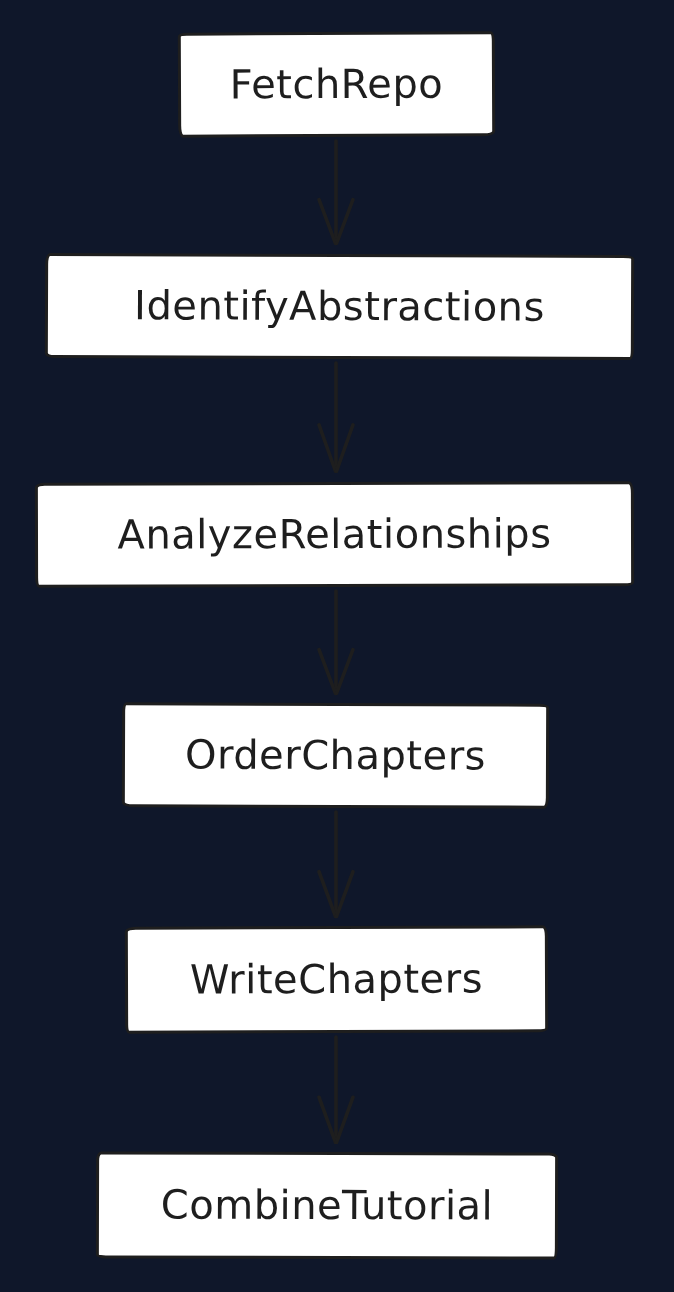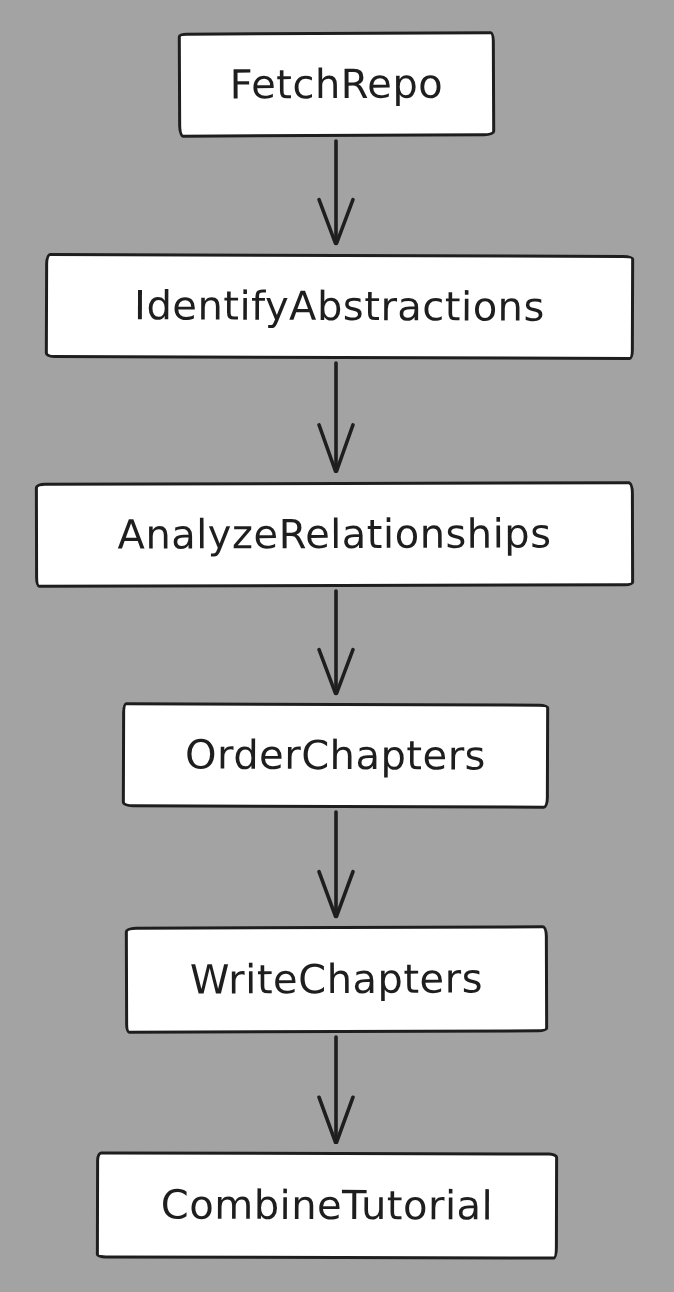--- a/index.html
+++ b/index.html
@@ -4,21 +4,21 @@
 <style>
   html, body { margin: 0; padding: 0; }
   body {
     width: 674px; height: 1292px;
     background: #ffffff;
     font-family: "DejaVu Sans", sans-serif;
   }
   .canvas {
     position: relative;
     width: 674px; height: 1292px;
-    background: #a3a3a3;
+    background: #0f172a;
     overflow: hidden;
   }
   .node {
     position: absolute;
     display: flex; align-items: center; justify-content: center;
     border: 3.6px solid #1e1e1e;
     background: #ffffff;
     color: #1e1e1e;
     font-size: 40px;
     letter-spacing: 0.5px;

